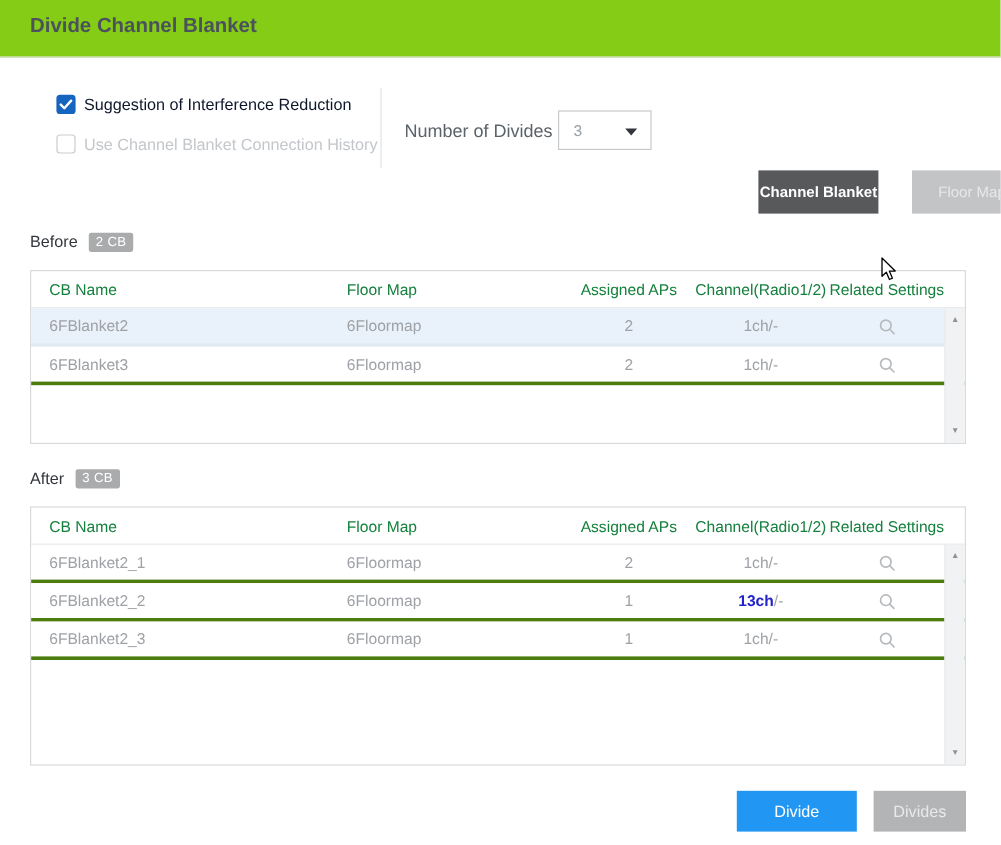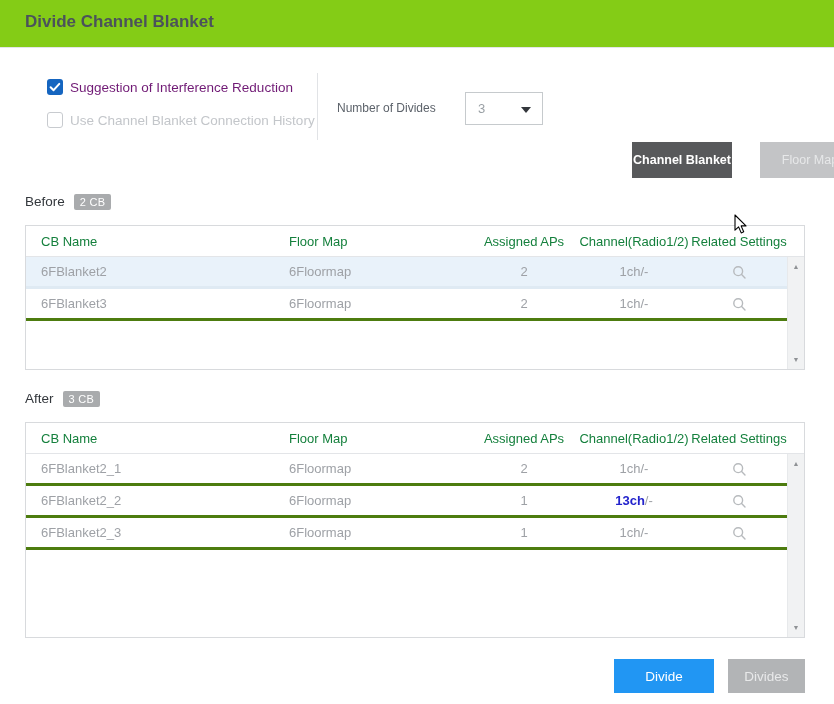--- a/index.html
+++ b/index.html
@@ -19,24 +19,24 @@
   .hdr .title{position:absolute;left:25px;top:12px;font-size:17px;font-weight:bold;color:#4b525b;}
 
   
   .cb-row{position:absolute;left:47px;display:flex;align-items:center;gap:7px;}
   .cb-row.r1{top:79px;}
   .cb-row.r2{top:112px;}
   .cb{display:inline-block;width:16px;height:16px;border-radius:3px;flex:0 0 16px;}
   .cb.checked{background:var(--checkbox-blue);}
   .cb.checked svg{display:block;}
   .cb.off{background:#fff;border:1px solid #c8cbcf;}
-  .cb-label{font-size:13.5px;color:#701a75;}
+  .cb-label{font-size:13.5px;color:#0f172a;}
   .cb-label.disabled{color:#c3c6ca;}
   .vdiv{position:absolute;left:317px;top:73px;width:1px;height:67px;background:#e1e3e6;}
-  .nod-label{position:absolute;left:337px;top:101px;font-size:12px;color:#5c626a;text-align:center;}
+  .nod-label{position:absolute;left:337px;top:101px;font-size:15px;color:#5c626a;text-align:center;}
   .select{position:absolute;left:465px;top:92px;width:78px;height:33px;border:1px solid #c6cacd;background:#fff;cursor:pointer;}
   .select .val{position:absolute;left:12px;top:8px;font-size:13px;color:#9aa0a5;}
   .select .caret{position:absolute;right:11px;top:14px;width:0;height:0;border-left:5px solid transparent;border-right:5px solid transparent;border-top:6px solid #33373c;}
 
   
   .toggle{position:absolute;left:604px;top:142px;display:flex;}
   .tbtn{width:100px;height:36px;display:flex;align-items:center;justify-content:center;text-align:center;font-size:12.5px;line-height:1.15;cursor:pointer;margin-left:28px;}
   .tbtn.active{background:var(--active-toggle);color:#fff;font-weight:bold;}
   .tbtn.inactive{background:#c3c4c6;color:#e7e8e9;}
 

